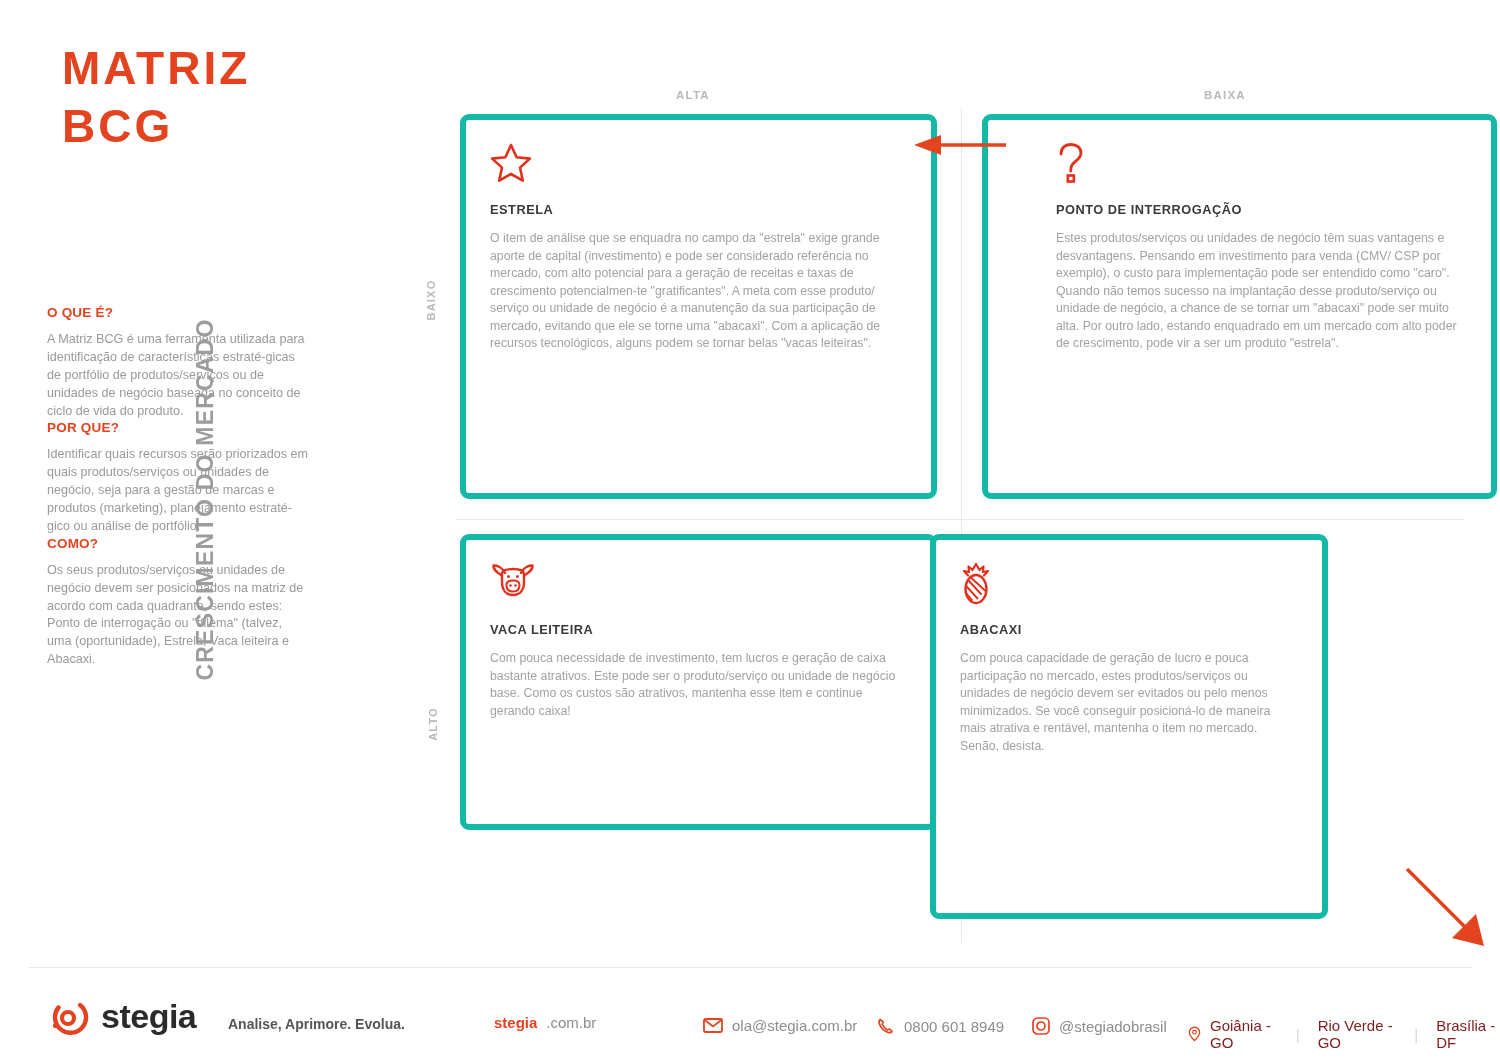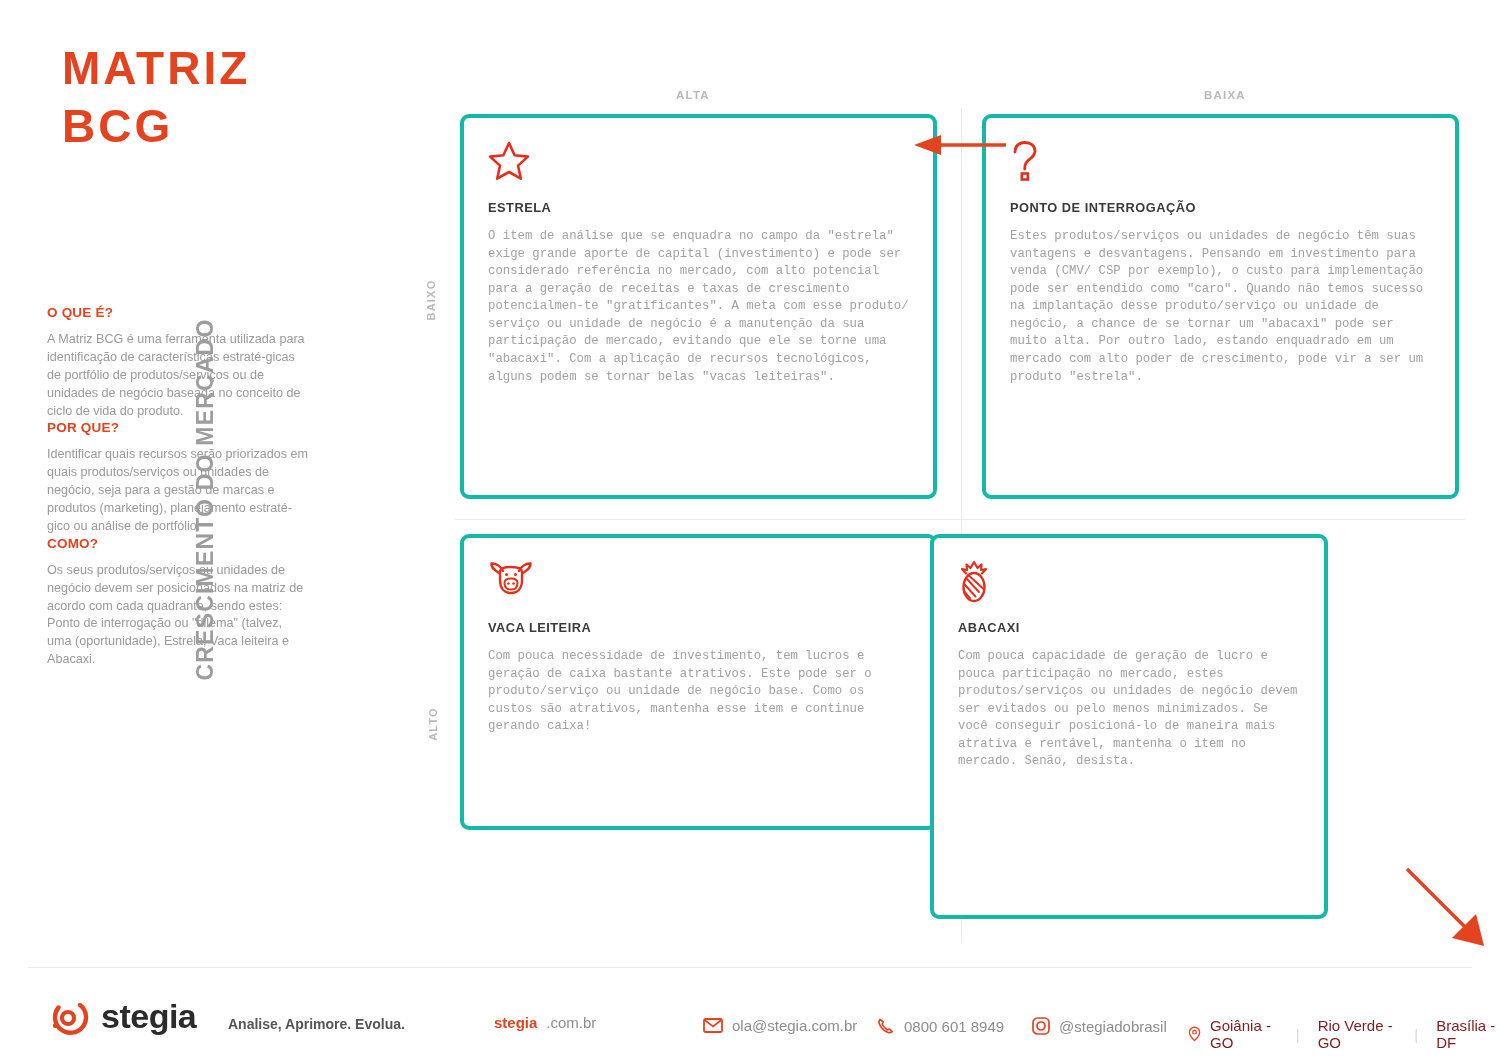--- a/index.html
+++ b/index.html
@@ -92,43 +92,42 @@
   }
   .grid-h {
     position: absolute;
     left: 455px; top: 519px;
     width: 1010px; height: 1px;
     background: #eaeaea;
   }
 
   .quad {
     position: absolute;
-    border: 4px solid #14b8a6;
+    border: 6px solid #14b8a6;
     border-radius: 9px;
     background: #fff;
   }
   .q-tl { left: 460px;  top: 114px; width: 477px; height: 385px; }
-  .q-tr { left: 982px;  top: 114px; width: 477px; height: 385px; }
+  .q-tr { left: 982px;  top: 114px; width: 515px; height: 385px; padding-left: 44px; }
   .q-bl { left: 460px;  top: 534px; width: 477px; height: 296px; }
   .q-br { left: 930px;  top: 534px; width: 398px; height: 385px; }
 
   .q-inner { padding: 22px 24px 0 24px; }
   .q-icon { height: 44px; margin-bottom: 16px; }
   .q-title {
     color: #3a3a3a;
     font-size: 12.8px;
     font-weight: 700;
     letter-spacing: 0.5px;
     margin-bottom: 13px;
   }
   .q-text {
     color: #a2a2a2;
     font-size: 12.3px;
     line-height: 1.43;
-    font-family: Liberation Mono, monospace;
   }
 
   
   .arrow-left { position: absolute; left: 914px; top: 132px; }
   .arrow-diag { position: absolute; left: 1404px; top: 866px; }
 
   
   .footer-rule {
     position: absolute;
     left: 28px; top: 967px;

